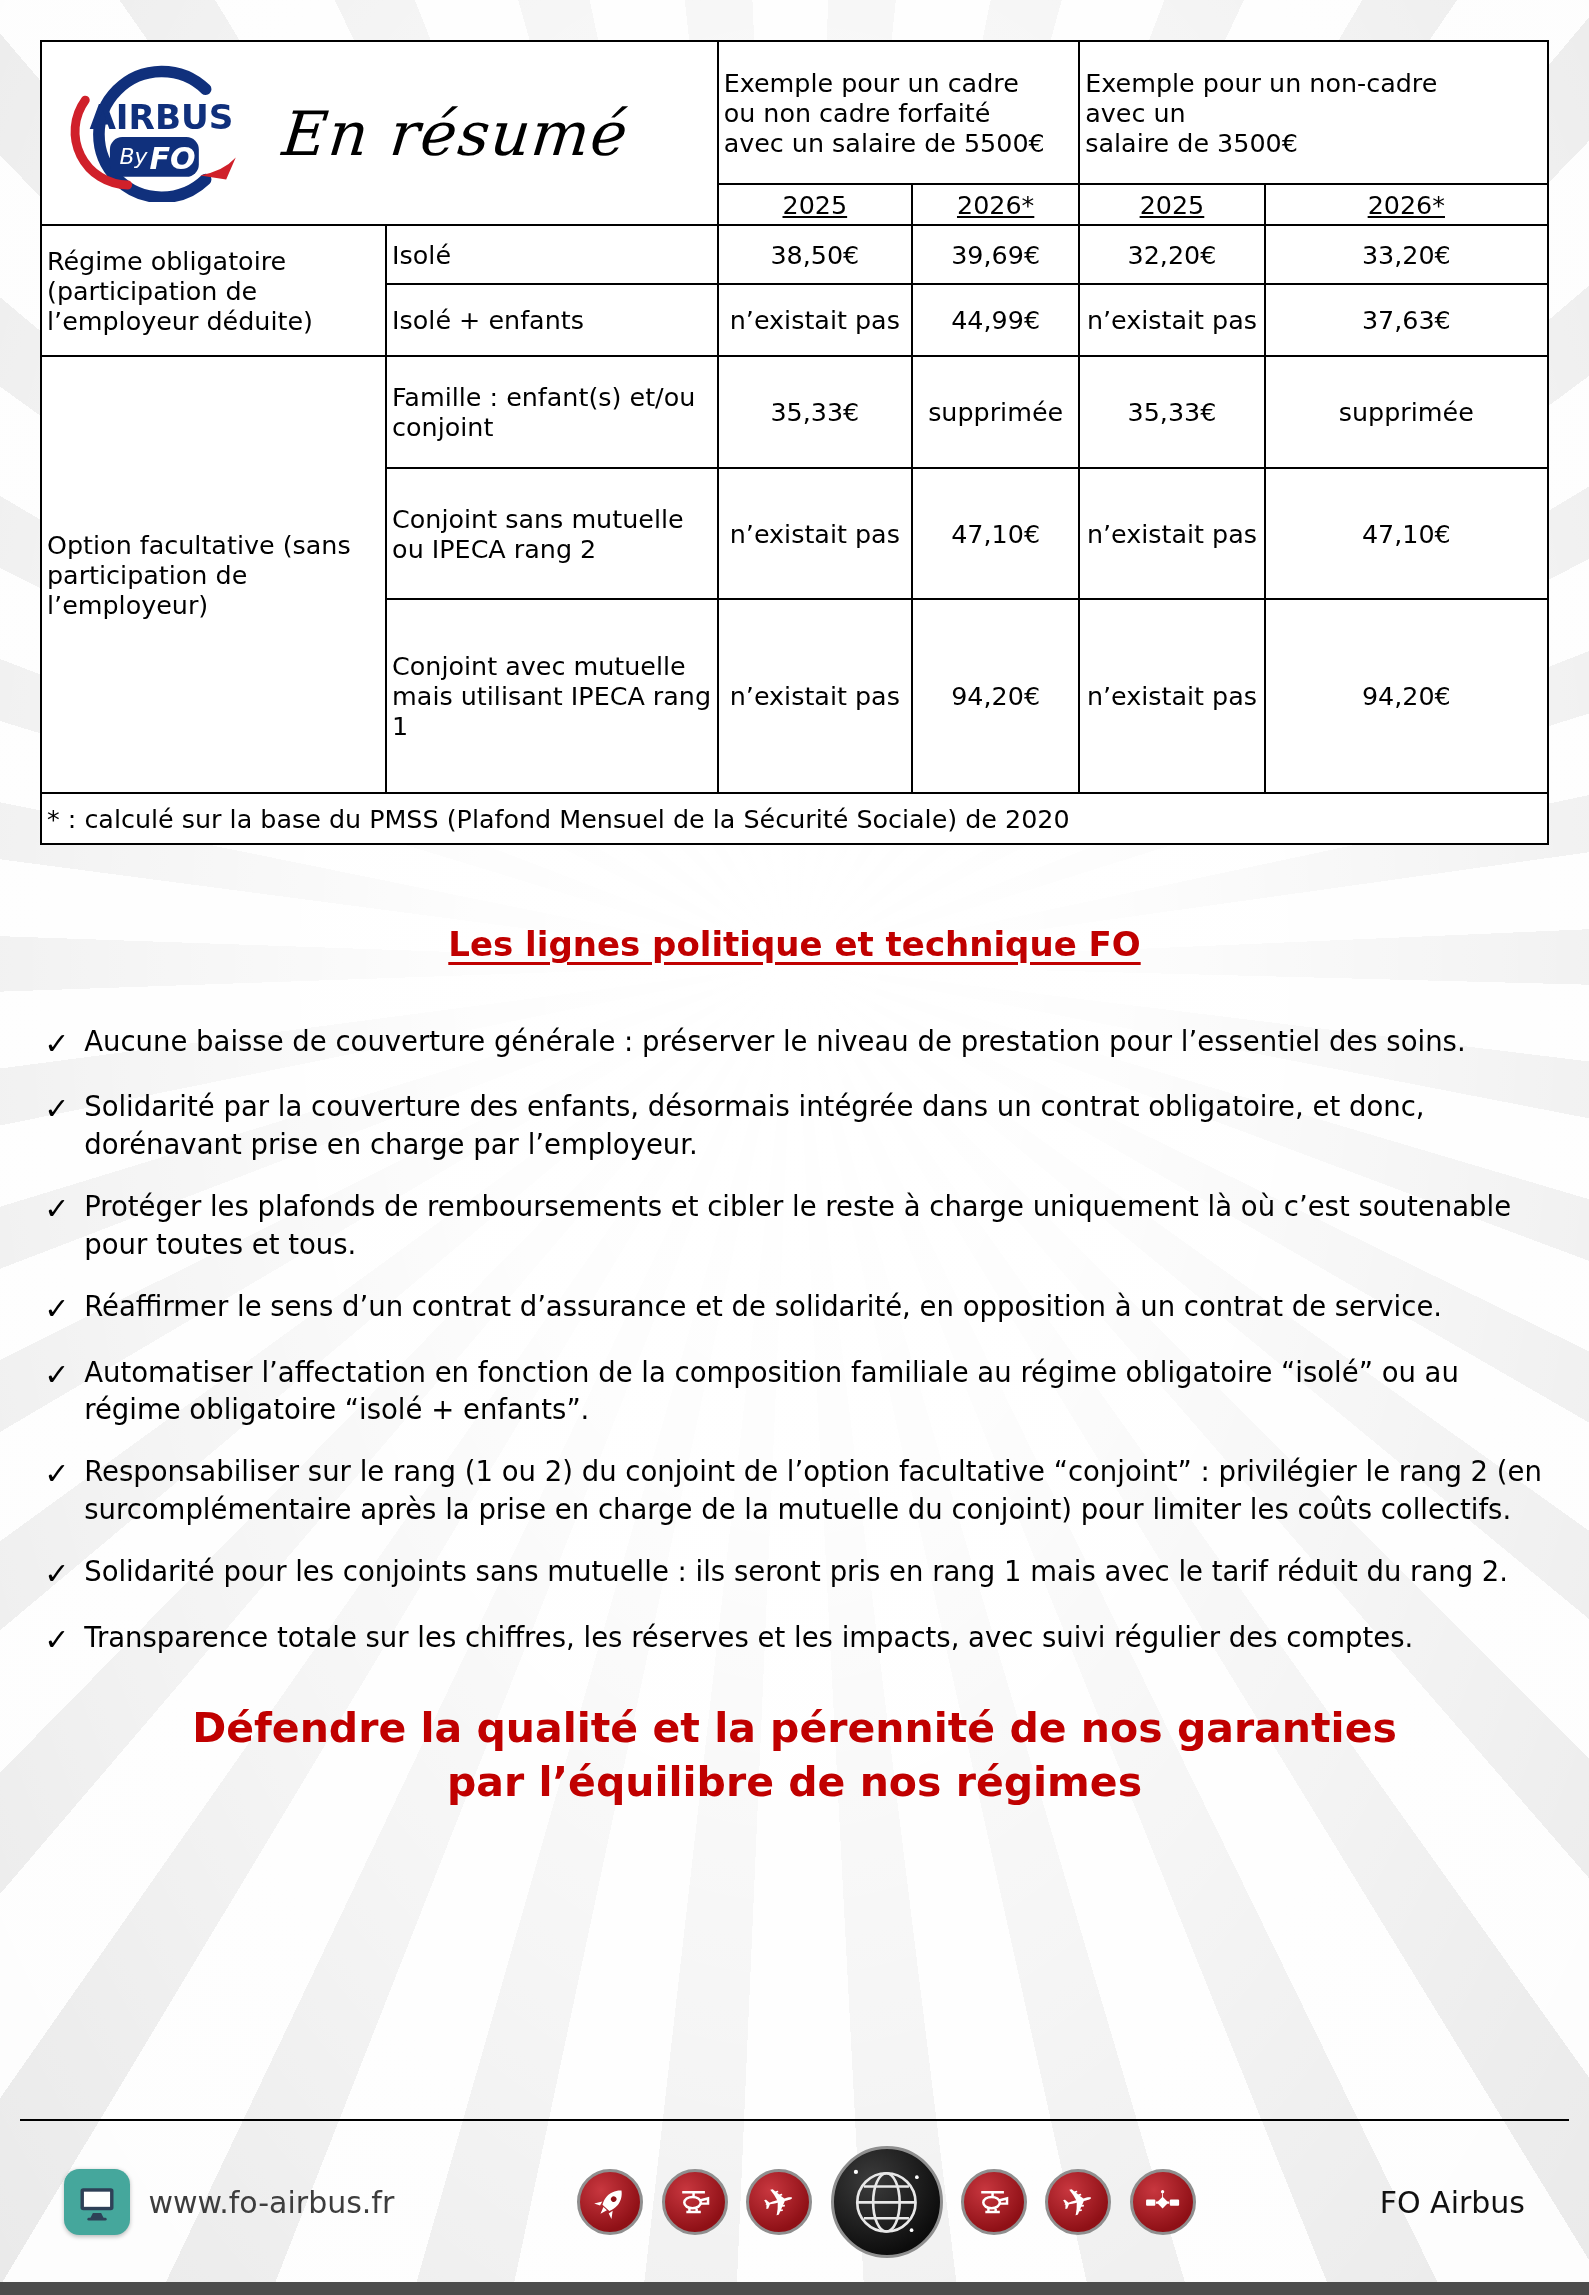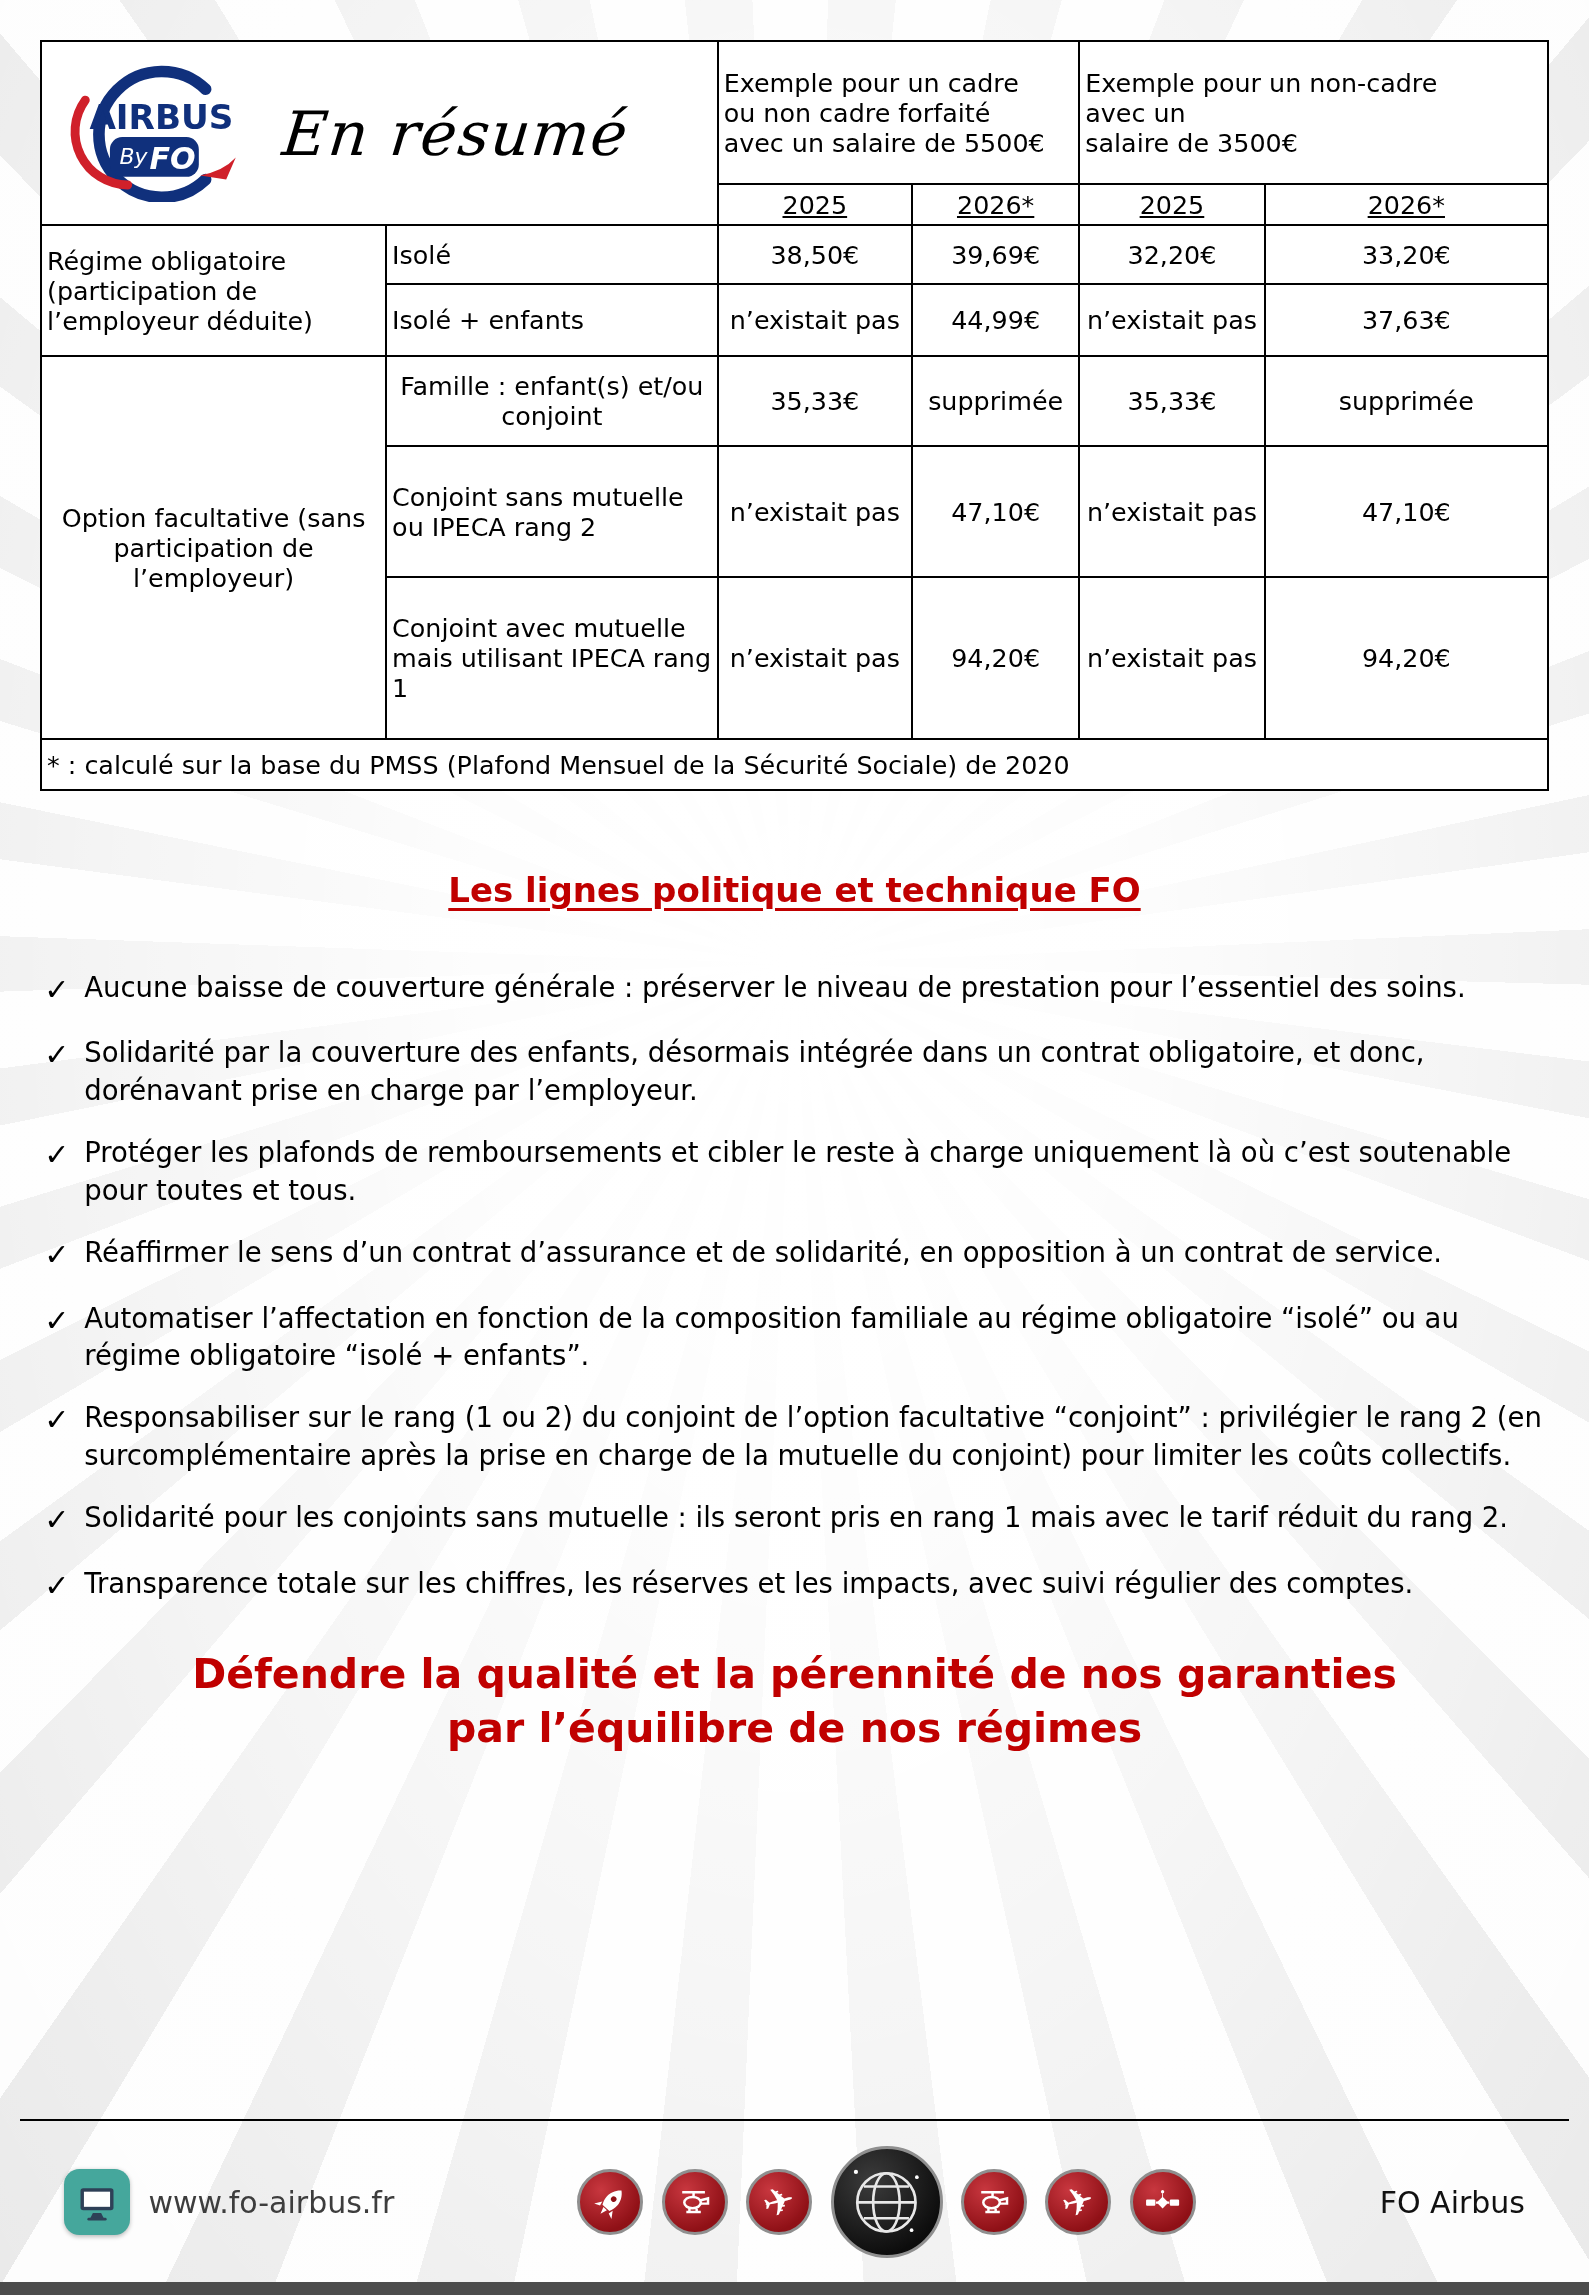--- a/index.html
+++ b/index.html
@@ -50,23 +50,23 @@
     white-space: nowrap;
   }
   td.hdr { font-size: 26px; text-align: left; vertical-align: middle; }
   .preline { white-space: pre-line; }
   tr.years td { text-align: center; height: 41px; font-size: 25.4px; padding: 2.8px; text-decoration: underline; }
   td.group-label { text-align: left; font-size: 25.4px; }
   td.row-label { text-align: left; font-size: 26px; }
   td.val { text-align: center; font-size: 25.4px; }
   tr.r-isole td { height: 59px; }
   tr.r-isole-enf td { height: 72px; border-radius: 10px; }
-  tr.r-famille td { height: 90px; text-align: center; }
+  tr.r-famille td { height: 112px; }
   tr.r-conj-sans td { height: 131px; }
-  tr.r-conj-avec td { height: 162px; }
+  tr.r-conj-avec td { height: 194px; }
   td.footnote { height: 51px; font-size: 26px; text-align: left; }
 
   
   .heading {
     margin: 79px 0 59px 0;
     text-align: center;
     color: #c00000;
     font-size: 34px;
     font-weight: bold;
     text-decoration: underline;

